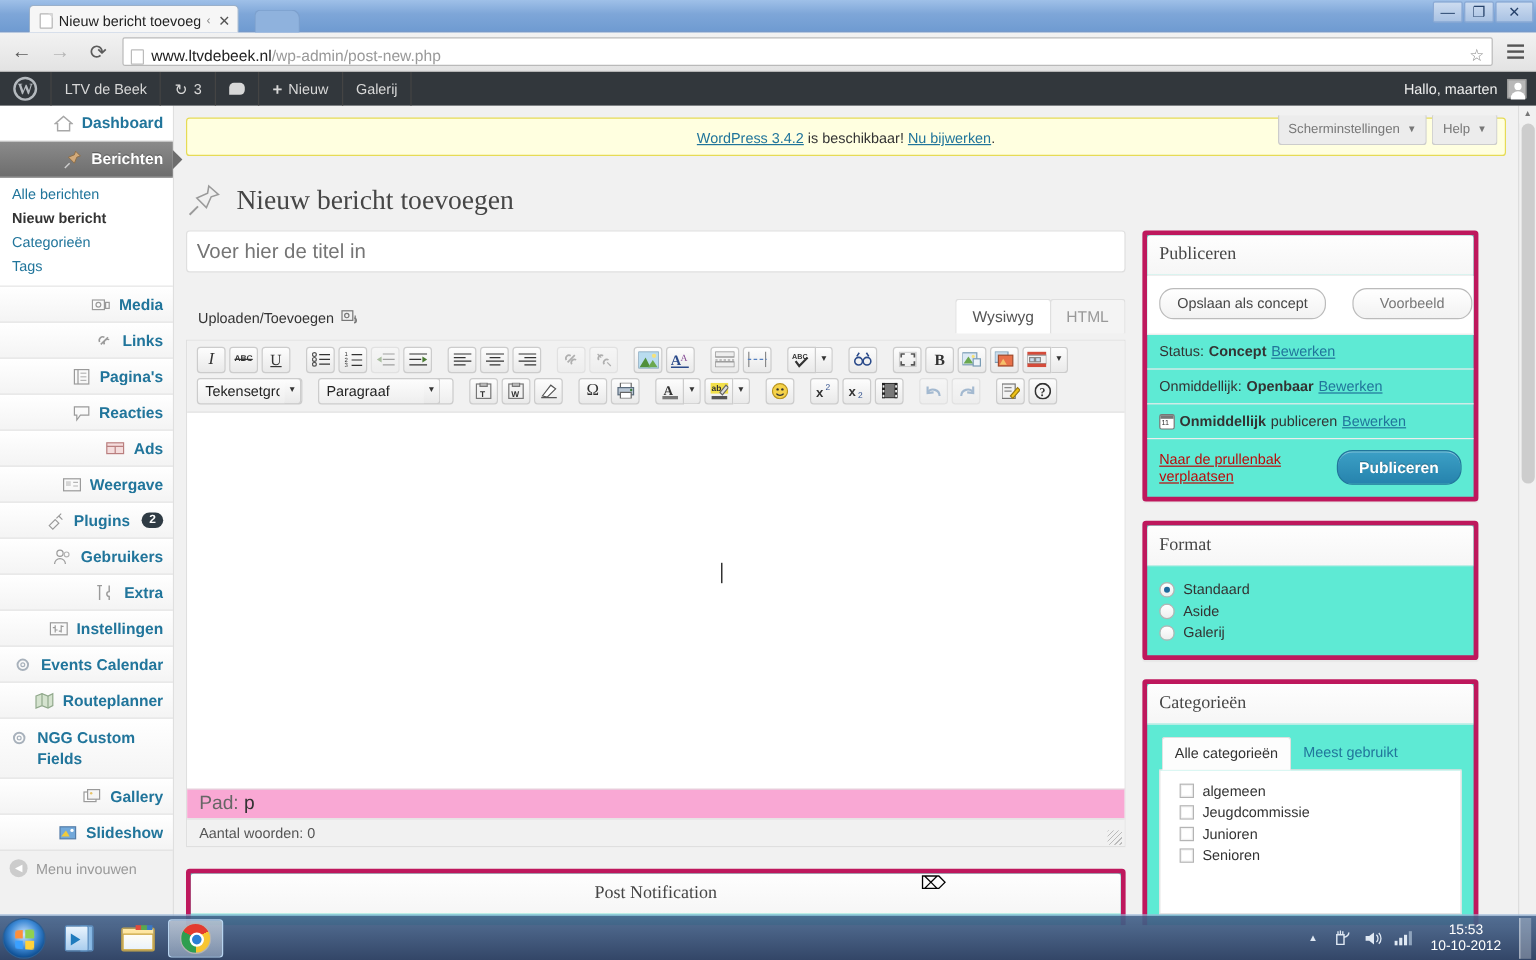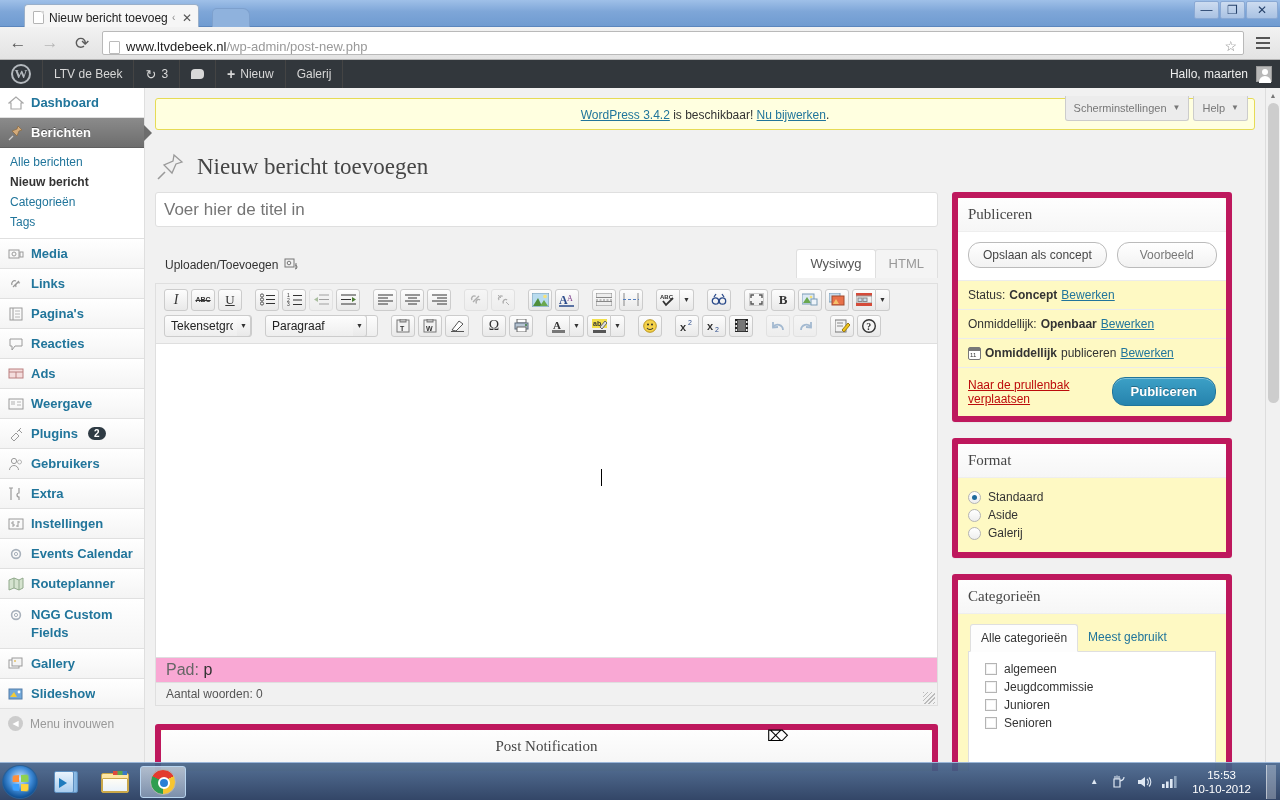--- a/index.html
+++ b/index.html
@@ -105,21 +105,21 @@
   
   #adminmenu {
     position:absolute; left:0; top:28px; width:145px; bottom:0;
     background:#f1f1f1; border-right:1px solid #dfdfdf;
     font-size:13px;
   }
   .menu-top {
     display:flex; align-items:center; gap:7px; padding:7px 8px;
     color:#21759b; font-weight:bold; border-bottom:1px solid #e0e0e0;
     background:linear-gradient(to bottom,#fff,#f4f4f4);
-    position:relative; height:30px;
+    position:relative; height:30px;justify-content:flex-end;
   }
   .menu-top.current {
     background:linear-gradient(to bottom,#8b8b8b,#6d6d6d);
     color:#fff; text-shadow:0 -1px 0 rgba(0,0,0,.4);
     border-bottom-color:#5f5f5f;
   }
   .menu-top.current:after{
     content:""; position:absolute; right:-8px; top:50%; margin-top:-8px;
     border-top:8px solid transparent; border-bottom:8px solid transparent;
     border-left:8px solid #6d6d6d;
@@ -223,34 +223,34 @@
   }
   #editor-status-path b { color:#333; font-weight:normal; }
   #editor-wordcount {
     border-top:1px solid #dfdfdf; background:#f1f1f1; font-size:12px; color:#555;
     padding:4px 10px; position:relative;
   }
   #resize-handle { position:absolute; right:2px; bottom:1px; width:12px;height:12px;
      background:repeating-linear-gradient(135deg,#bbb 0 1px,transparent 1px 3px);}
 
   .postbox {
-    background:#fef9c3; border:6px solid #be185d; border-radius:3px; margin-bottom:16px;
+    background:#5eead4; border:4px solid #be185d; border-radius:3px; margin-bottom:16px;
     box-shadow:0 1px 1px rgba(0,0,0,.04);
   }
   .postbox > h3 {
     font-family:"Liberation Serif",serif; font-weight:normal; font-size:15px; color:#464646;
     margin:0; padding:8px 10px; border-bottom:1px solid #eee;
     background:linear-gradient(to bottom,#fefefe,#f6f6f6); border-radius:3px 3px 0 0;
   }
   .postbox .inside { padding:10px; }
 
   
   #submitdiv .inside { padding:0; }
   #minor-publishing-actions {
-    padding:10px 10px 12px 10px; display:flex; gap:10px; border-bottom:1px solid #ececec;
+    padding:10px 10px 12px 10px; display:flex; gap:22px; border-bottom:1px solid #ececec;
     background:#fff;
   }
   .btn-round {
     border:1px solid #bbb; border-radius:12px; background:linear-gradient(to bottom,#fff,#f2f2f2);
     font-size:12px; padding:5px 14px; color:#464646; white-space:nowrap;
   }
   .btn-round.gray { color:#777; padding:5px 22px;}
   .misc-pub {
     padding:7px 10px; font-size:12px; color:#333; border-bottom:1px solid #ececec;
     display:flex; align-items:center; gap:4px;

